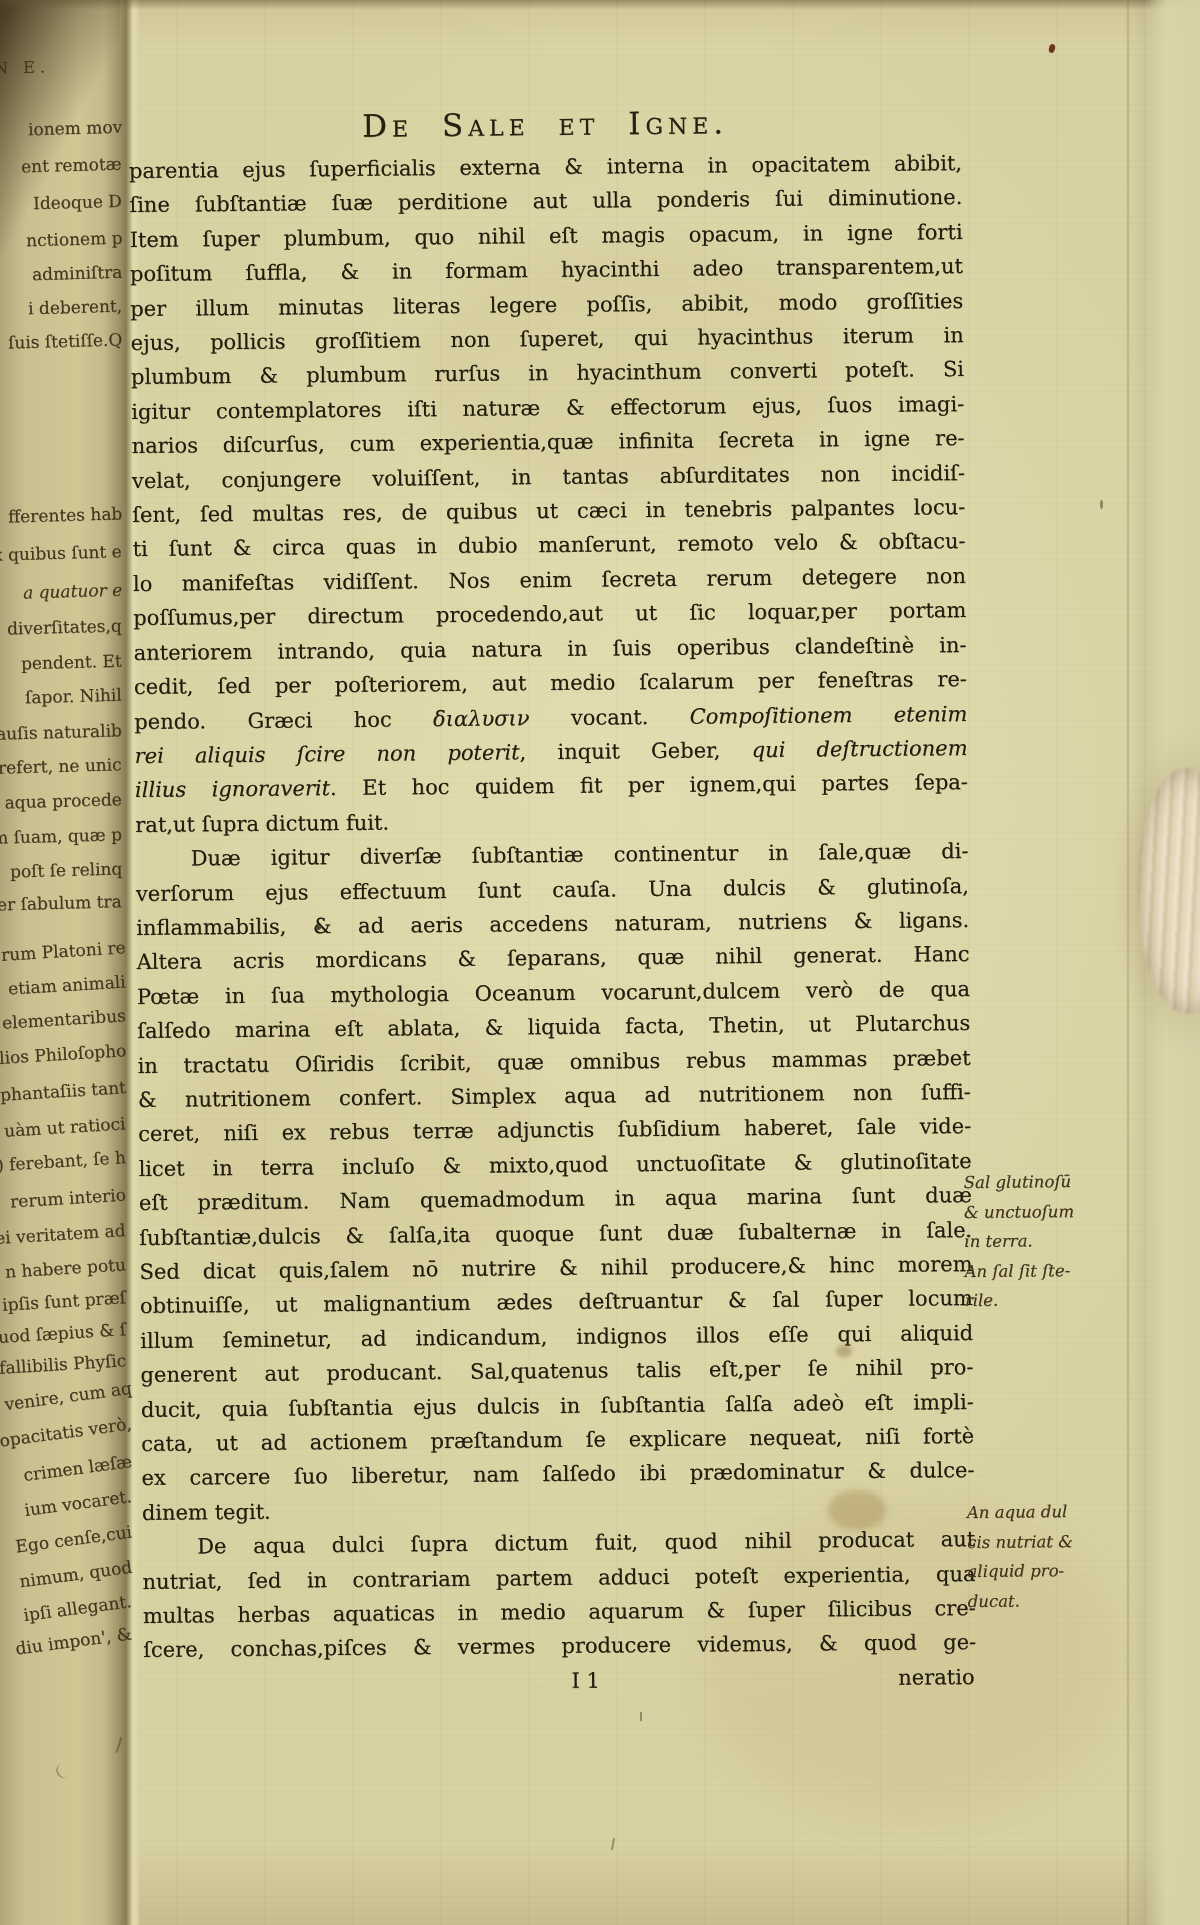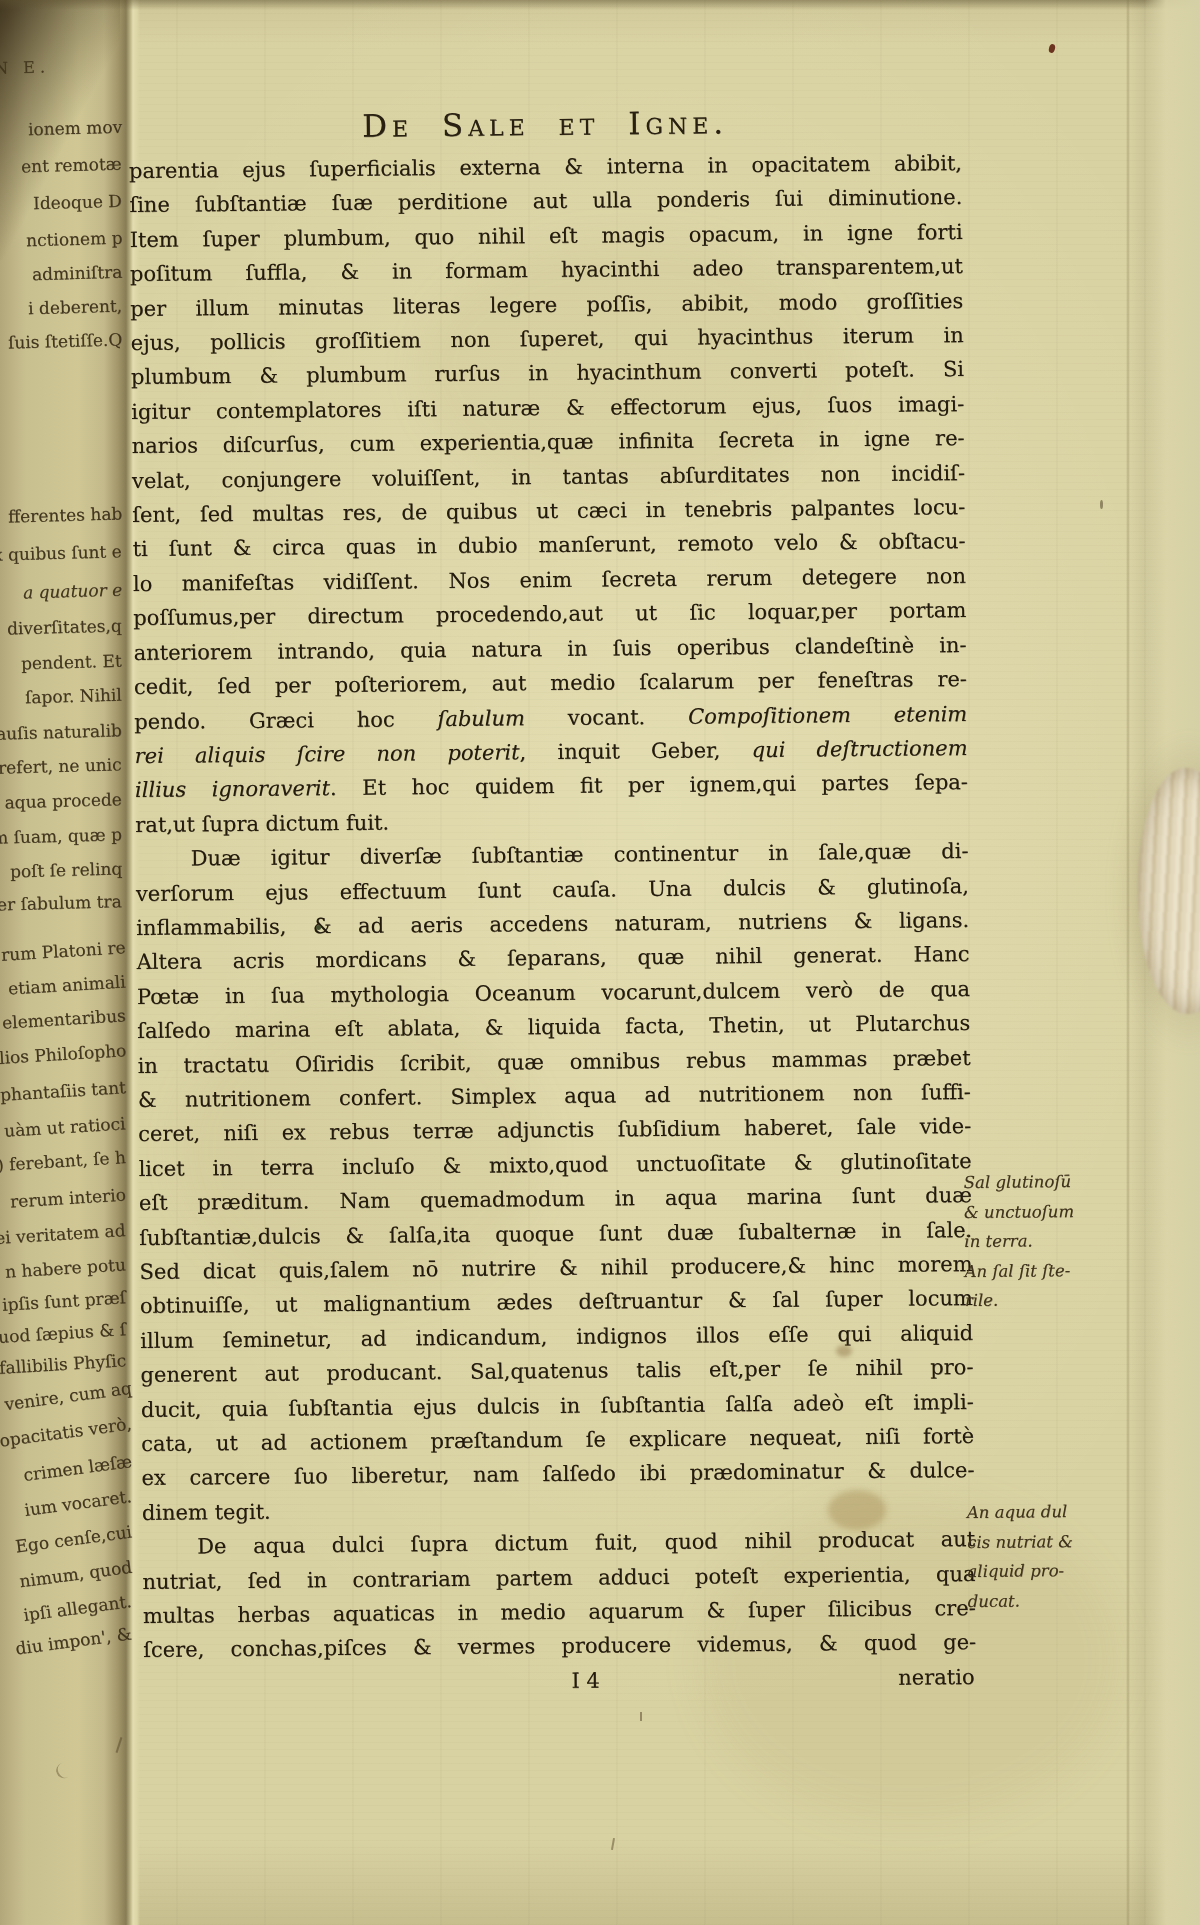--- a/index.html
+++ b/index.html
@@ -155,21 +155,21 @@
           <div class="ln"><span>plumbum &amp; plumbum rurſus in hyacinthum converti poteſt. Si</span></div>
           <div class="ln"><span>igitur contemplatores iſti naturæ &amp; effectorum ejus, ſuos imagi-</span></div>
           <div class="ln"><span>narios diſcurſus, cum experientia,quæ infinita ſecreta in igne re-</span></div>
           <div class="ln"><span>velat, conjungere voluiſſent, in tantas abſurditates non incidiſ-</span></div>
           <div class="ln"><span>ſent, ſed multas res, de quibus ut cæci in tenebris palpantes locu-</span></div>
           <div class="ln"><span>ti ſunt &amp; circa quas in dubio manſerunt, remoto velo &amp; obſtacu-</span></div>
           <div class="ln"><span>lo manifeſtas vidiſſent.  Nos enim ſecreta rerum detegere non</span></div>
           <div class="ln"><span>poſſumus,per directum procedendo,aut ut ſic loquar,per portam</span></div>
           <div class="ln"><span>anteriorem intrando, quia natura in ſuis operibus clandeſtinè in-</span></div>
           <div class="ln"><span>cedit, ſed per poſteriorem, aut medio ſcalarum per feneſtras re-</span></div>
-          <div class="ln"><span>pendo.   Græci hoc </span><span class="it">ſabulum</span><span> vocant. </span><span class="it">Compoſitionem etenim</span></div>
+          <div class="ln"><span>pendo.   Græci hoc </span><span class="it">διαλυσιν</span><span> vocant. </span><span class="it">Compoſitionem etenim</span></div>
           <div class="ln"><span class="it">rei aliquis ſcire non poterit</span><span>, inquit Geber, </span><span class="it">qui deſtructionem</span></div>
           <div class="ln"><span class="it">illius ignoraverit</span><span>. Et hoc quidem fit per ignem,qui partes ſepa-</span></div>
           <div class="ln last"><span>rat,ut ſupra dictum fuit.</span></div>
           <div class="ln ind"><span>Duæ igitur diverſæ ſubſtantiæ continentur in ſale,quæ di-</span></div>
           <div class="ln"><span>verſorum ejus effectuum ſunt cauſa.  Una dulcis &amp; glutinoſa,</span></div>
           <div class="ln"><span>inflammabilis, &amp; ad aeris accedens naturam, nutriens &amp; ligans.</span></div>
           <div class="ln"><span>Altera acris mordicans &amp; ſeparans, quæ nihil generat.  Hanc</span></div>
           <div class="ln"><span>Pœtæ in ſua mythologia Oceanum vocarunt,dulcem verò de qua</span></div>
           <div class="ln"><span>ſalſedo marina eſt ablata, &amp; liquida facta, Thetin, ut Plutarchus</span></div>
           <div class="ln"><span>in tractatu Oſiridis ſcribit, quæ omnibus rebus mammas præbet</span></div>
@@ -185,21 +185,21 @@
           <div class="ln"><span>ducit, quia ſubſtantia ejus dulcis in ſubſtantia ſalſa adeò eſt impli-</span></div>
           <div class="ln"><span>cata, ut ad actionem præſtandum ſe explicare nequeat, niſi fortè</span></div>
           <div class="ln"><span>ex carcere ſuo liberetur, nam ſalſedo ibi prædominatur &amp; dulce-</span></div>
           <div class="ln last"><span>dinem tegit.</span></div>
           <div class="ln ind"><span>De aqua dulci ſupra dictum fuit, quod nihil producat aut</span></div>
           <div class="ln"><span>nutriat, ſed in contrariam partem adduci poteſt experientia, qua</span></div>
           <div class="ln"><span>multas herbas aquaticas in medio aquarum &amp; ſuper ſilicibus cre-</span></div>
           <div class="ln"><span>ſcere, conchas,piſces &amp; vermes producere videmus, &amp; quod ge-</span></div>
         </div>
       <div class="sigrow">
-        <span class="sig">I 4</span>
+        <span class="sig">I 1</span>
         <span class="catch">neratio</span>
       </div>
     </div>
     <div class="mnote n1">
         <div>Sal glutinoſū</div>
         <div>&amp; unctuoſum</div>
         <div>in terra.</div>
         <div>An ſal ſit ſte-</div>
         <div>rile.</div>
       </div>

